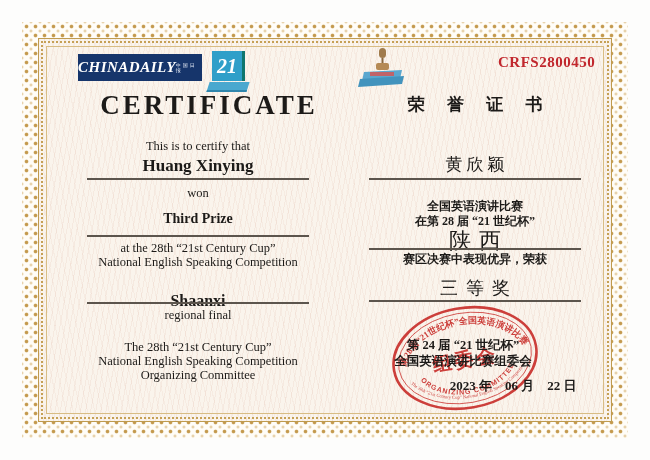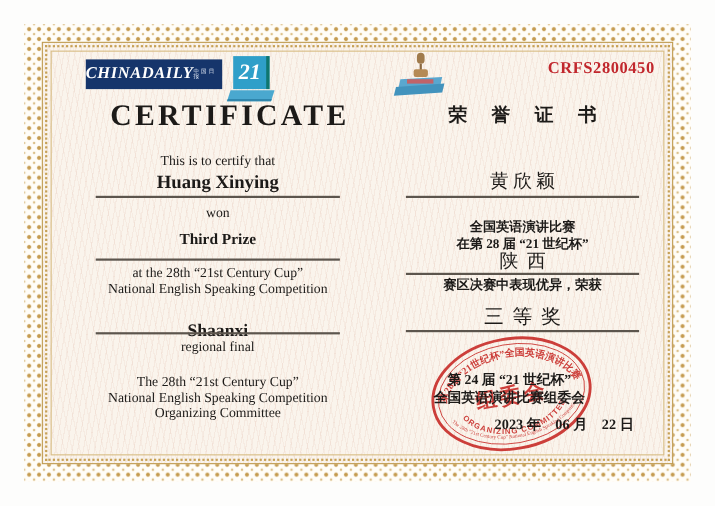--- a/index.html
+++ b/index.html
@@ -108,21 +108,21 @@
     <div class="abs t-sm" style="top:237px;">Organizing Committee</div>
   </div>
 
   <div class="col-zh">
     <div class="abs t-name zh" style="top:23px;letter-spacing:4px;text-indent:4px;">黄欣颖</div>
     <div class="abs" style="top:48px;">
         <div class="sig-line" style="width:212px;"></div>
       </div>
     <div class="abs zh-sm" style="top:42px;margin-top:42px;">在第 28 届 “21 世纪杯”</div>
     <div class="abs zh-sm" style="top:69px;">全国英语演讲比赛</div>
-    <div class="abs zh" style="top:96px;font-size:17px;letter-spacing:8px;text-indent:8px;">陕西</div>
+    <div class="abs zh" style="top:96px;font-size:22px;letter-spacing:8px;text-indent:8px;">陕西</div>
     <div class="abs" style="top:118px;">
         <div class="sig-line" style="width:212px;"></div>
       </div>
     <div class="abs zh-sm" style="top:122px;">赛区决赛中表现优异，荣获</div>
     <div class="abs zh" style="top:146px;font-size:18px;letter-spacing:8px;text-indent:8px;">三等奖</div>
     <div class="abs" style="top:170px;">
         <div class="sig-line" style="width:212px;"></div>
       </div>
   </div>
 

